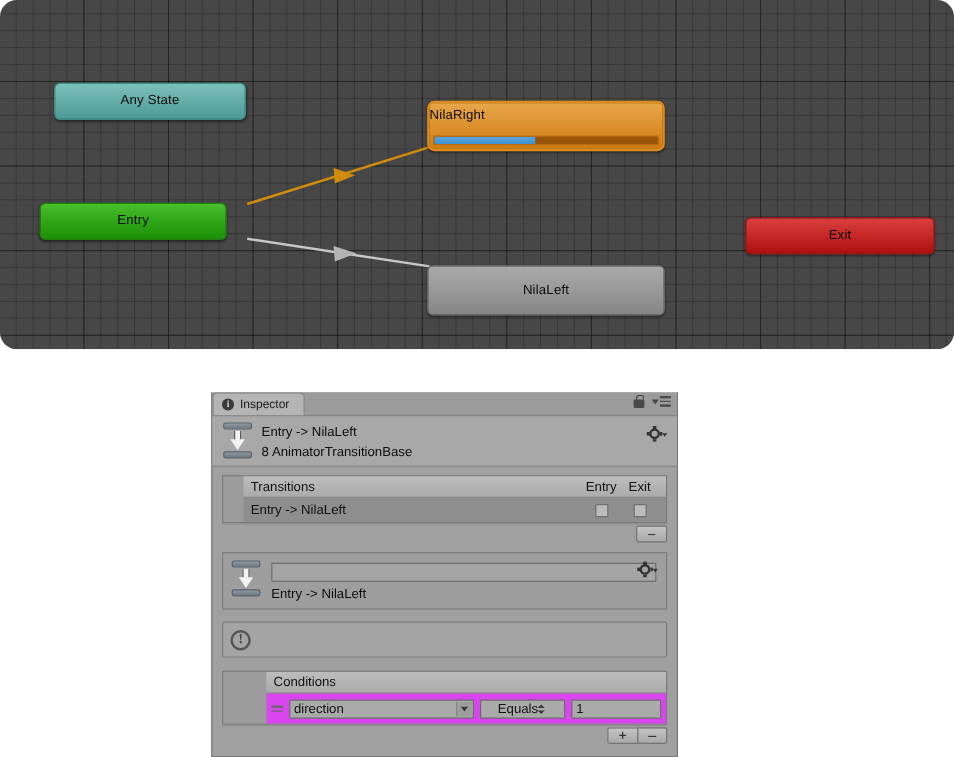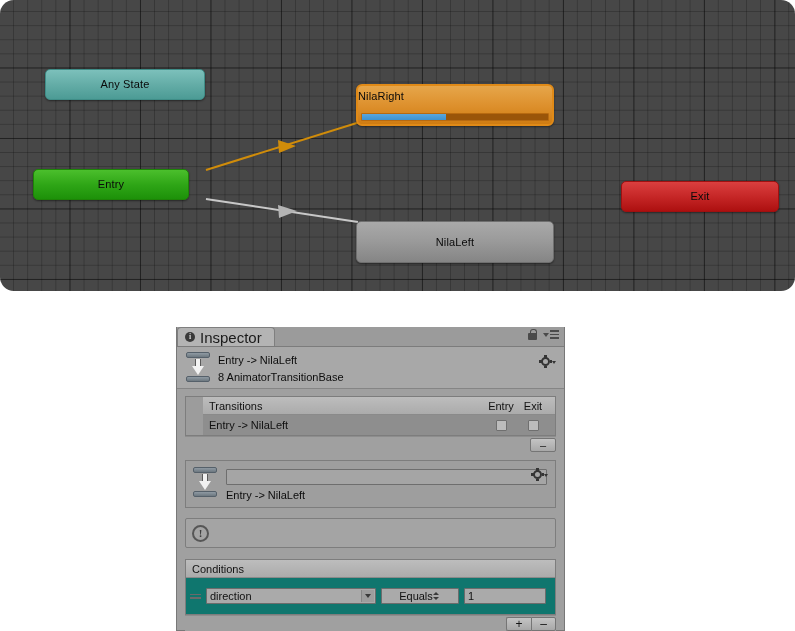--- a/index.html
+++ b/index.html
@@ -113,21 +113,21 @@
     padding:0 12px 0 7px;
     display:flex;align-items:center;gap:5px;
     box-sizing:border-box;
   }
   .info-circle{
     width:10px;height:10px;border-radius:50%;
     background:#3a3a3a;color:#d8d8d8;
     font-size:8px;line-height:10px;text-align:center;
     font-weight:bold;font-family:"Liberation Serif",serif;
   }
-  #inspector-tab-label{font-size:15px;color:#1a1a1a;}
+  #inspector-tab-label{font-size:10px;color:#1a1a1a;}
   #tabbar-right{
     position:absolute;right:5px;top:2px;display:flex;align-items:center;gap:6px;
   }
   .lock-icon{width:9px;height:11px;position:relative;}
   .lock-icon .shackle{
     position:absolute;left:2px;top:0;width:5px;height:5px;
     border:1.5px solid #4a4a4a;border-bottom:none;border-radius:3px 3px 0 0;
   }
   .lock-icon .body{
     position:absolute;left:0;top:4px;width:9px;height:7px;background:#4a4a4a;border-radius:1px;
@@ -267,30 +267,31 @@
     margin-top:2px;
     font-family:"Liberation Serif",serif;
   }
   #info-text{font-size:10.5px;color:#1b1b1b;line-height:13px;}
 
   
   #conditions{
     margin-top:11px;
     border:1px solid #7d7d7d;
     background:#9c9c9c;
+    padding-left:36px;
   }
   #conditions-head{
     height:18px;background:linear-gradient(to bottom,#bdbdbd,#ababab);
     border-bottom:1px solid #8a8a8a;
     display:flex;align-items:center;padding:0 6px;box-sizing:border-box;
   }
   #conditions-head-label{font-size:11px;color:#121212;}
   #condition-row{
-    display:flex;align-items:center;gap:5px;height:36px;
-    padding:0 4px;box-sizing:border-box;background:#0f766e;
+    display:flex;align-items:center;gap:5px;height:25px;
+    padding:0 4px;box-sizing:border-box;background:#d946ef;
   }
   .drag-handle{
     width:11px;height:11px;display:flex;flex-direction:column;justify-content:center;gap:2px;
   }
   .drag-handle span{display:block;height:1.5px;background:#6a6a6a;}
   .popup-field{
     height:16px;background:#aaaaaa;border:1px solid #6c6c6c;
     border-radius:1px;box-sizing:border-box;
     display:flex;align-items:center;
     font-size:11px;color:#101010;padding:0 3px;position:relative;

